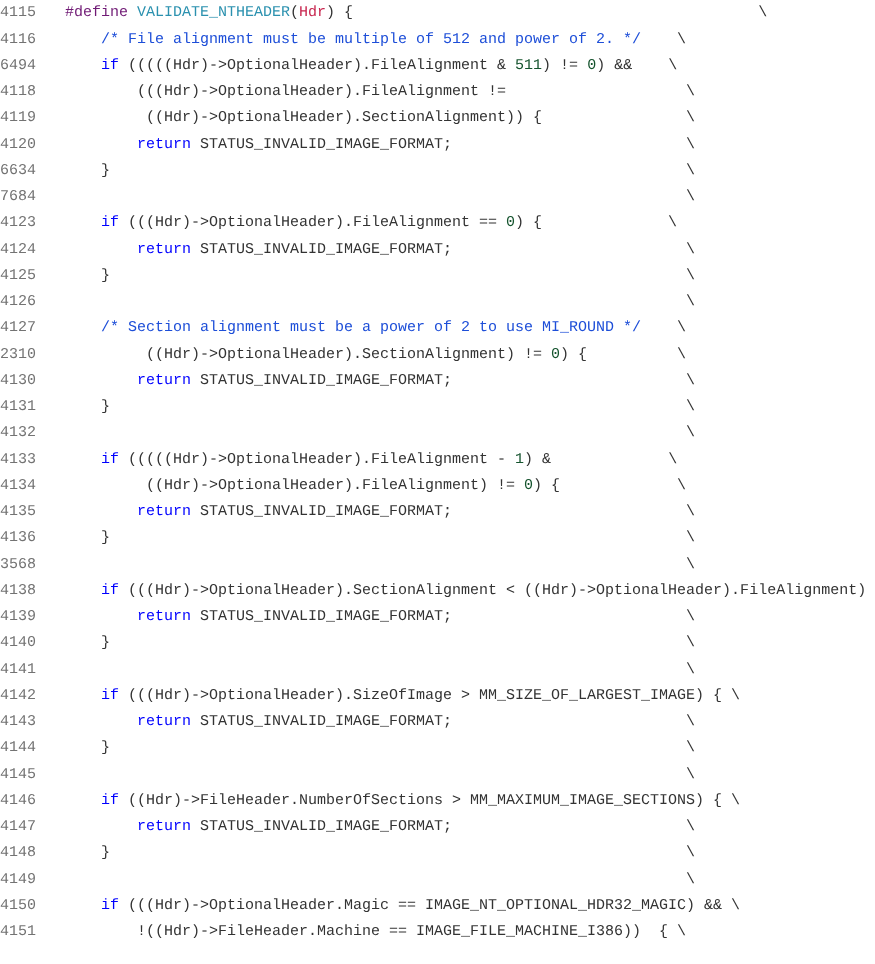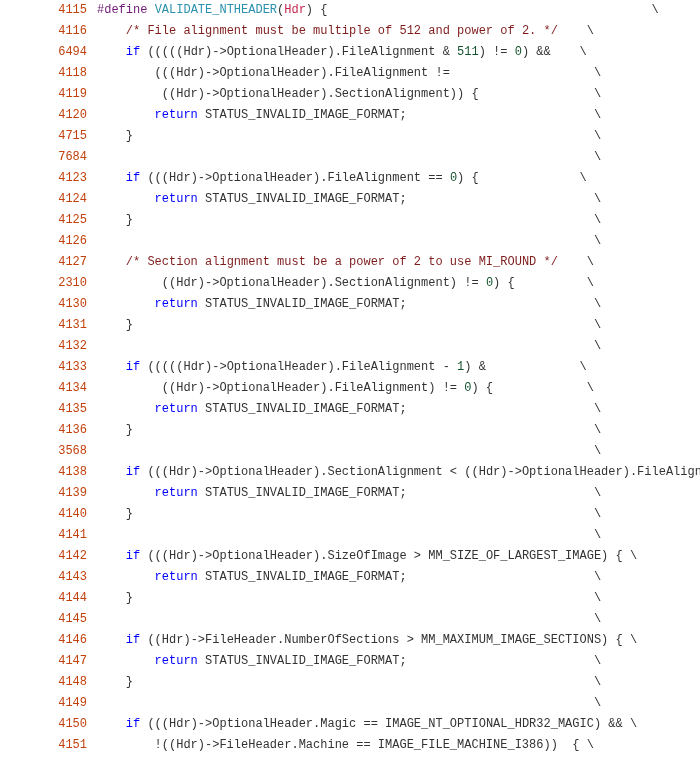--- a/index.html
+++ b/index.html
@@ -15,49 +15,48 @@
     width: 700px;
     padding: 0;
   }
   .line {
     display: flex;
     white-space: pre;
     align-items: flex-start;
   }
   .lineno {
     width: 42px;
-    text-align: right;
-    color: #c2410c;
+    text-align: left;
+    color: #737373;
     padding-right: 10px;
     flex-shrink: 0;
     user-select: none;
-    padding-left: 45px;
   }
   .code {
     flex: 1;
   }
   .c-keyword { color: #701a75; } 
   .c-macroname { color: #2b91af; }
   .c-param { color: #c7254e; }
-  .c-comment { color: #7f1d1d; }
+  .c-comment { color: #1d4ed8; }
   .c-flow { color: #0000ff; }
   .c-number { color: #14532d; }
   .c-default { color: #333333; }
 </style>
 </head>
 <body>
 
 <div class="code-container">
     <div class="line"><span class="lineno">4115</span><span class="code"><span class="c-keyword">#define</span><span class="c-default"> </span><span class="c-macroname">VALIDATE_NTHEADER</span><span class="c-default">(</span><span class="c-param">Hdr</span><span class="c-default">) {                                             \</span></span></div>
     <div class="line"><span class="lineno">4116</span><span class="code">    <span class="c-comment">/* File alignment must be multiple of 512 and power of 2. */</span><span class="c-default">    \</span></span></div>
     <div class="line"><span class="lineno">6494</span><span class="code">    <span class="c-flow">if</span><span class="c-default"> (((((Hdr)-&gt;OptionalHeader).FileAlignment &amp; </span><span class="c-number">511</span><span class="c-default">) != </span><span class="c-number">0</span><span class="c-default">) &amp;&amp;    \</span></span></div>
     <div class="line"><span class="lineno">4118</span><span class="code">        <span class="c-default">(((Hdr)-&gt;OptionalHeader).FileAlignment !=                    \</span></span></div>
     <div class="line"><span class="lineno">4119</span><span class="code">         <span class="c-default">((Hdr)-&gt;OptionalHeader).SectionAlignment)) {                \</span></span></div>
     <div class="line"><span class="lineno">4120</span><span class="code">        <span class="c-flow">return</span><span class="c-default"> STATUS_INVALID_IMAGE_FORMAT;                          \</span></span></div>
-    <div class="line"><span class="lineno">4715</span><span class="code">    <span class="c-default">}                                                                \</span></span></div>
+    <div class="line"><span class="lineno">6634</span><span class="code">    <span class="c-default">}                                                                \</span></span></div>
     <div class="line"><span class="lineno">7684</span><span class="code"><span class="c-default">                                                                     \</span></span></div>
     <div class="line"><span class="lineno">4123</span><span class="code">    <span class="c-flow">if</span><span class="c-default"> (((Hdr)-&gt;OptionalHeader).FileAlignment == </span><span class="c-number">0</span><span class="c-default">) {              \</span></span></div>
     <div class="line"><span class="lineno">4124</span><span class="code">        <span class="c-flow">return</span><span class="c-default"> STATUS_INVALID_IMAGE_FORMAT;                          \</span></span></div>
     <div class="line"><span class="lineno">4125</span><span class="code">    <span class="c-default">}                                                                \</span></span></div>
     <div class="line"><span class="lineno">4126</span><span class="code"><span class="c-default">                                                                     \</span></span></div>
     <div class="line"><span class="lineno">4127</span><span class="code">    <span class="c-comment">/* Section alignment must be a power of 2 to use MI_ROUND */</span><span class="c-default">    \</span></span></div>
     <div class="line"><span class="lineno">2310</span><span class="code">         <span class="c-default">((Hdr)-&gt;OptionalHeader).SectionAlignment) != </span><span class="c-number">0</span><span class="c-default">) {          \</span></span></div>
     <div class="line"><span class="lineno">4130</span><span class="code">        <span class="c-flow">return</span><span class="c-default"> STATUS_INVALID_IMAGE_FORMAT;                          \</span></span></div>
     <div class="line"><span class="lineno">4131</span><span class="code">    <span class="c-default">}                                                                \</span></span></div>
     <div class="line"><span class="lineno">4132</span><span class="code"><span class="c-default">                                                                     \</span></span></div>

